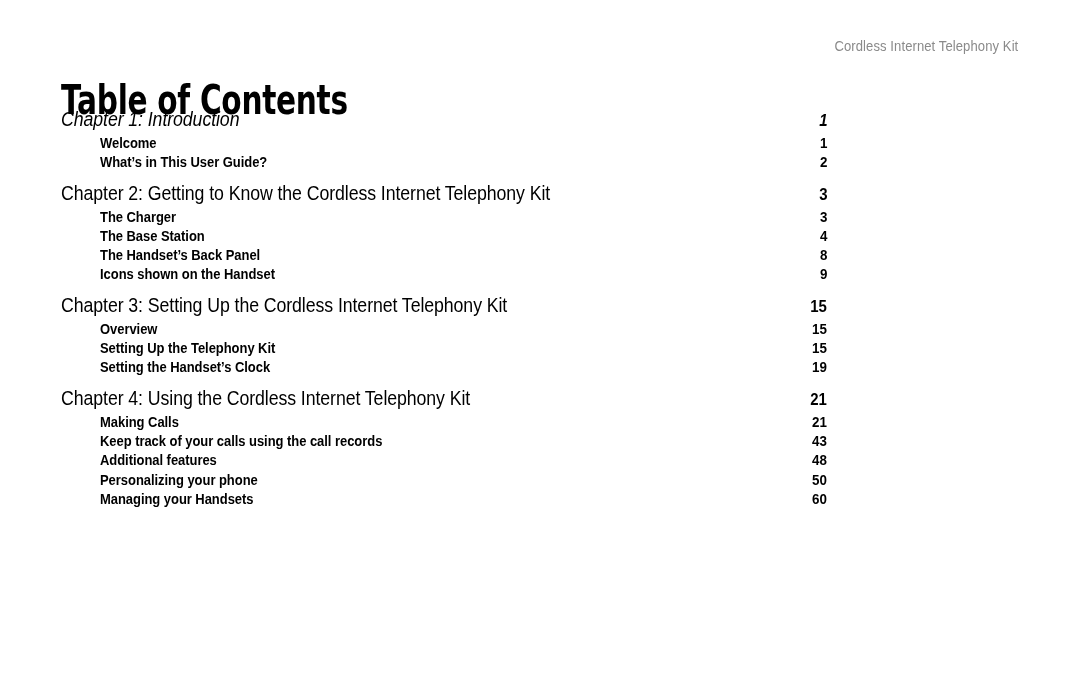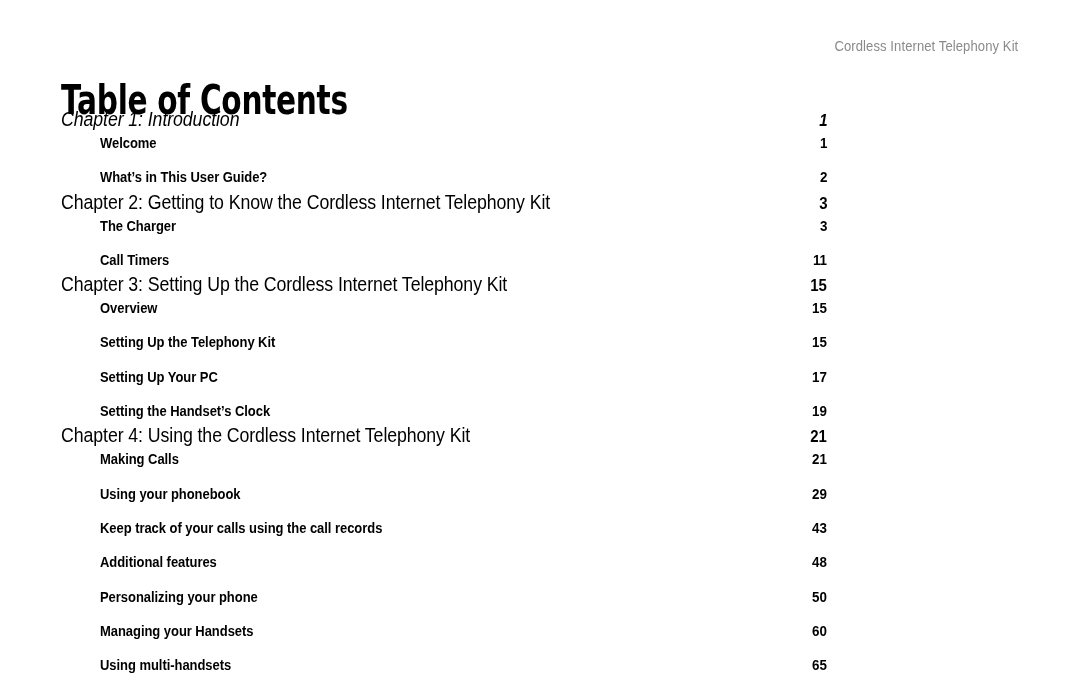--- a/index.html
+++ b/index.html
@@ -79,21 +79,21 @@
 
   .row .page-num {
     flex: 0 0 auto;
     text-align: right;
     transform-origin: right center;
   }
 
   
   .row.chapter {
     height: 24px;
-    margin-top: 4px;
+    margin-top: 10px;
   }
   .row.chapter:first-child {
     margin-top: 0;
     font-style: italic;
   }
   .row.chapter .label {
     font-family: "Liberation Sans", sans-serif;
     font-weight: 400;
     font-size: 20.5px;
     line-height: 22px;
@@ -105,21 +105,20 @@
     font-weight: 700;
     font-size: 17px;
     line-height: 22px;
     transform: scaleX(0.88);
   }
 
   
   .row.entry {
     height: 19.3px;
     padding-left: 39px;
-    margin-top: 15px;
   }
   .row.entry .label {
     font-family: "Liberation Sans", sans-serif;
     font-weight: 700;
     font-size: 15.2px;
     line-height: 19px;
     letter-spacing: -0.05px;
     transform: scaleX(0.855);
   }
   .row.entry .page-num {
@@ -164,84 +163,79 @@
         <span class="label">Chapter 2: Getting to Know the Cordless Internet Telephony Kit</span>
         <span class="spacer"></span>
         <span class="page-num">3</span>
       </div>
       <div class="row entry">
         <span class="label">The Charger</span>
         <span class="spacer"></span>
         <span class="page-num">3</span>
       </div>
       <div class="row entry">
-        <span class="label">Call Timers</span>
-        <span class="spacer"></span>
-        <span class="page-num">11</span>
+        <span class="label">The Base Station</span>
+        <span class="spacer"></span>
+        <span class="page-num">4</span>
+      </div>
+      <div class="row entry">
+        <span class="label">The Handset’s Back Panel</span>
+        <span class="spacer"></span>
+        <span class="page-num">8</span>
+      </div>
+      <div class="row entry">
+        <span class="label">Icons shown on the Handset</span>
+        <span class="spacer"></span>
+        <span class="page-num">9</span>
       </div>
       <div class="row chapter">
         <span class="label">Chapter 3: Setting Up the Cordless Internet Telephony Kit</span>
         <span class="spacer"></span>
         <span class="page-num">15</span>
       </div>
       <div class="row entry">
         <span class="label">Overview</span>
         <span class="spacer"></span>
         <span class="page-num">15</span>
       </div>
       <div class="row entry">
         <span class="label">Setting Up the Telephony Kit</span>
         <span class="spacer"></span>
         <span class="page-num">15</span>
       </div>
       <div class="row entry">
-        <span class="label">Setting Up Your PC</span>
-        <span class="spacer"></span>
-        <span class="page-num">17</span>
-      </div>
-      <div class="row entry">
         <span class="label">Setting the Handset’s Clock</span>
         <span class="spacer"></span>
         <span class="page-num">19</span>
       </div>
       <div class="row chapter">
         <span class="label">Chapter 4: Using the Cordless Internet Telephony Kit</span>
         <span class="spacer"></span>
         <span class="page-num">21</span>
       </div>
       <div class="row entry">
         <span class="label">Making Calls</span>
         <span class="spacer"></span>
         <span class="page-num">21</span>
       </div>
       <div class="row entry">
-        <span class="label">Using your phonebook</span>
-        <span class="spacer"></span>
-        <span class="page-num">29</span>
-      </div>
-      <div class="row entry">
         <span class="label">Keep track of your calls using the call records</span>
         <span class="spacer"></span>
         <span class="page-num">43</span>
       </div>
       <div class="row entry">
         <span class="label">Additional features</span>
         <span class="spacer"></span>
         <span class="page-num">48</span>
       </div>
       <div class="row entry">
         <span class="label">Personalizing your phone</span>
         <span class="spacer"></span>
         <span class="page-num">50</span>
       </div>
       <div class="row entry">
         <span class="label">Managing your Handsets</span>
         <span class="spacer"></span>
         <span class="page-num">60</span>
       </div>
-      <div class="row entry">
-        <span class="label">Using multi-handsets</span>
-        <span class="spacer"></span>
-        <span class="page-num">65</span>
-      </div>
     </div>
 
 </div>
 
 </body></html>

